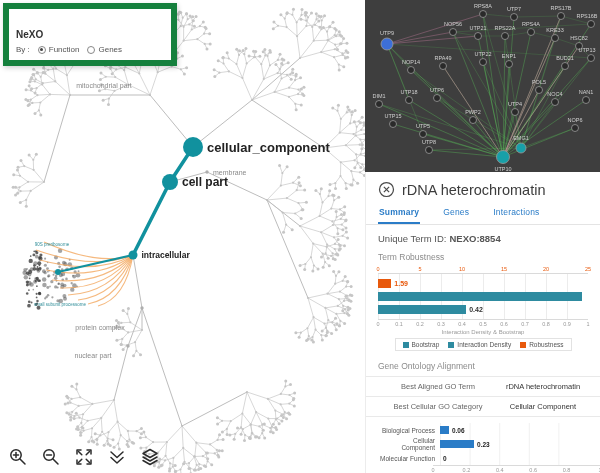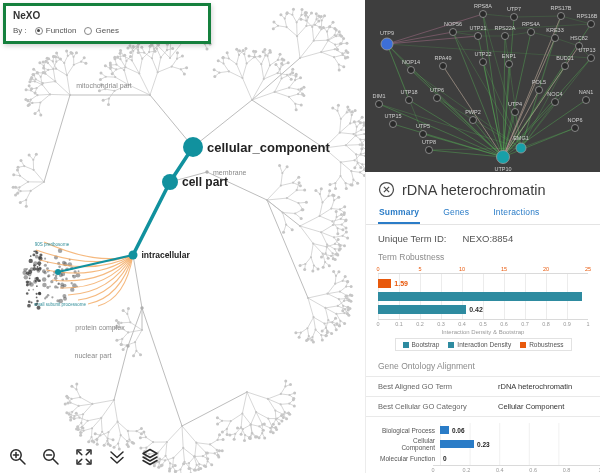--- a/index.html
+++ b/index.html
@@ -5,22 +5,22 @@
   *{margin:0;padding:0;box-sizing:border-box;}
   html,body{width:600px;height:473px;overflow:hidden;background:#fff;
     font-family:"Liberation Sans",sans-serif;}
   .app{position:relative;width:600px;height:473px;display:flex;}
 
   
   .tree-panel{position:relative;width:365px;height:473px;background:#fff;flex:none;overflow:hidden;}
   #tree-svg{position:absolute;left:0;top:0;}
 
   
-  .search-card{position:absolute;top:3px;left:3px;width:208px;background:#fff;
-    border:3px solid #15803d;box-shadow:1px 2px 5px rgba(0,0,0,.18);padding:4px 7px 6px;z-index:6;}
+  .search-card{position:absolute;top:3px;left:3px;width:174px;background:#fff;
+    border:6px solid #15803d;box-shadow:1px 2px 5px rgba(0,0,0,.18);padding:20px 7px 6px;z-index:6;}
   .search-title{font-size:10px;font-weight:bold;color:#333;margin-bottom:4px;}
   .search-row{display:flex;align-items:center;gap:3px;}
   .search-input{flex:1;min-width:0;border:1px solid #d5d5d5;font-size:7.5px;padding:3px 4px;
     color:#333;font-family:inherit;outline:none;}
   .search-input::placeholder{color:#a8a8a8;}
   .sicon{width:14px;height:14px;display:flex;align-items:center;justify-content:center;cursor:pointer;flex:none;}
   .search-by{display:flex;align-items:center;gap:8px;margin-top:5px;font-size:8px;color:#555;}
   .search-by label{display:flex;align-items:center;cursor:pointer;gap:3px;}
   .radio{width:8px;height:8px;border:1px solid #888;border-radius:50%;display:inline-block;position:relative;background:#fff;}
   .radio.checked::after{content:"";position:absolute;inset:1.5px;background:#444;border-radius:50%;}
@@ -35,42 +35,42 @@
   .network-panel{height:172px;background:#3e3e3e;flex:none;overflow:hidden;}
   .detail-panel{height:301px;background:#fff;overflow:hidden;border-left:1px solid #ececec;}
 
   .detail-header{display:flex;align-items:center;gap:7px;padding:9px 12px 5px;}
   .close-circle{width:17px;height:17px;flex:none;cursor:pointer;}
   .detail-title{font-size:14.5px;color:#3c3c3c;}
   .tabs{display:flex;gap:22px;padding:0 12px;border-bottom:1px solid #e4e4e4;}
   .tab{font-size:8.5px;color:#2a7cc7;padding:4px 1px 5px;cursor:pointer;letter-spacing:.2px;}
   .tab.active{border-bottom:2px solid #2a7cc7;font-weight:bold;}
   .term-id{padding:8px 12px 2px;font-size:9.5px;color:#555;}
-  .term-id b{font-weight:normal;color:#555;margin-left:16px;}
+  .term-id b{font-weight:bold;color:#555;margin-left:3px;}
   .sec-h{padding:6px 12px 3px;font-size:8.5px;color:#8b8b8b;}
 
   .rob{margin:1px 12px 0;}
   .rob-axis{position:relative;height:8px;}
   .rob-axis.top{border-bottom:1px solid #dadada;}
   .rob-axis.bottom{border-top:1px solid #dadada;height:9px;}
   .tick{position:absolute;transform:translateX(-50%);font-size:5.5px;color:#999;top:1px;}
   .rob-axis.top .tick{top:0;}
   .tick.orange{color:#e8590c;}
   .rob-plot{background-image:linear-gradient(to right,#ececec 1px,transparent 1px);
     background-size:10% 100%;padding:3px 0;}
   .rob-row{height:13px;display:flex;align-items:center;}
   .rob-bar{height:9px;flex:none;}
   .rob-val{font-size:7px;margin-left:3px;font-weight:bold;}
   .axis-title{text-align:center;font-size:6px;color:#9a9a9a;margin-top:1px;}
   .legend{display:flex;justify-content:center;margin:3px 12px 4px;}
   .legend-box{display:flex;gap:9px;border:1px solid #e2e2e2;padding:2px 7px;}
   .leg-item{display:flex;align-items:center;gap:3px;font-size:6.5px;color:#555;}
   .leg-sq{width:6px;height:6px;flex:none;}
 
-  .go-table{border-top:1px solid #e9e9e9;margin-top:2px;}
+  .go-table{border-top:1px solid #e9e9e9;margin-top:2px;text-align:center;}
   .go-row{display:flex;border-bottom:1px solid #e9e9e9;padding:5px 12px;}
   .go-row .k{flex:1;font-size:7.5px;color:#666;}
   .go-row .v{width:90px;font-size:7.5px;color:#333;flex:none;}
 
   .go-chart{margin:6px 12px 0;}
   .go-crow{display:flex;align-items:center;height:14px;}
   .go-clabel{width:62px;text-align:right;font-size:6.5px;color:#555;padding-right:5px;flex:none;}
   .go-plot{flex:1;height:100%;display:flex;align-items:center;
     background-image:linear-gradient(to right,#f0f0f0 1px,transparent 1px);background-size:20% 100%;}
   .go-bar{height:8px;flex:none;}

